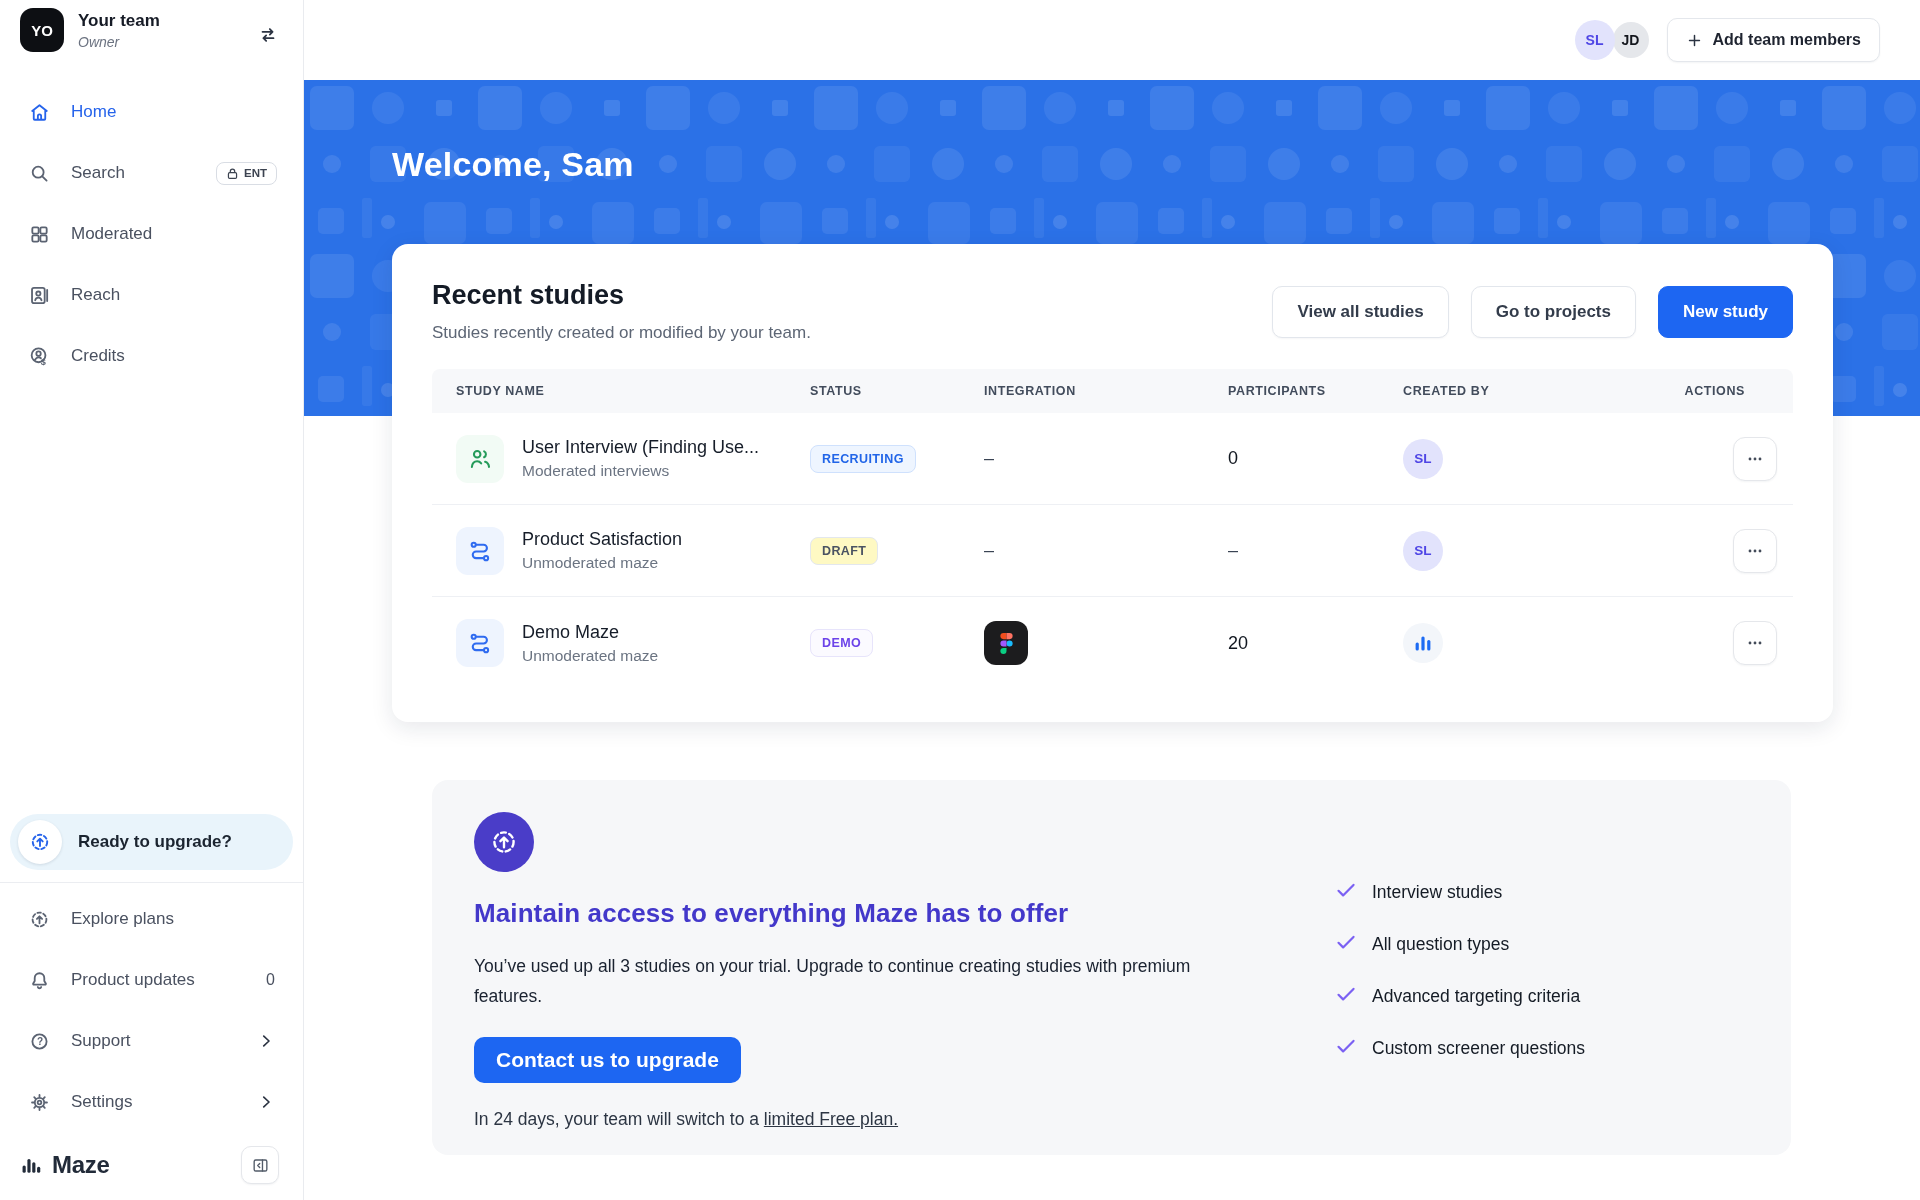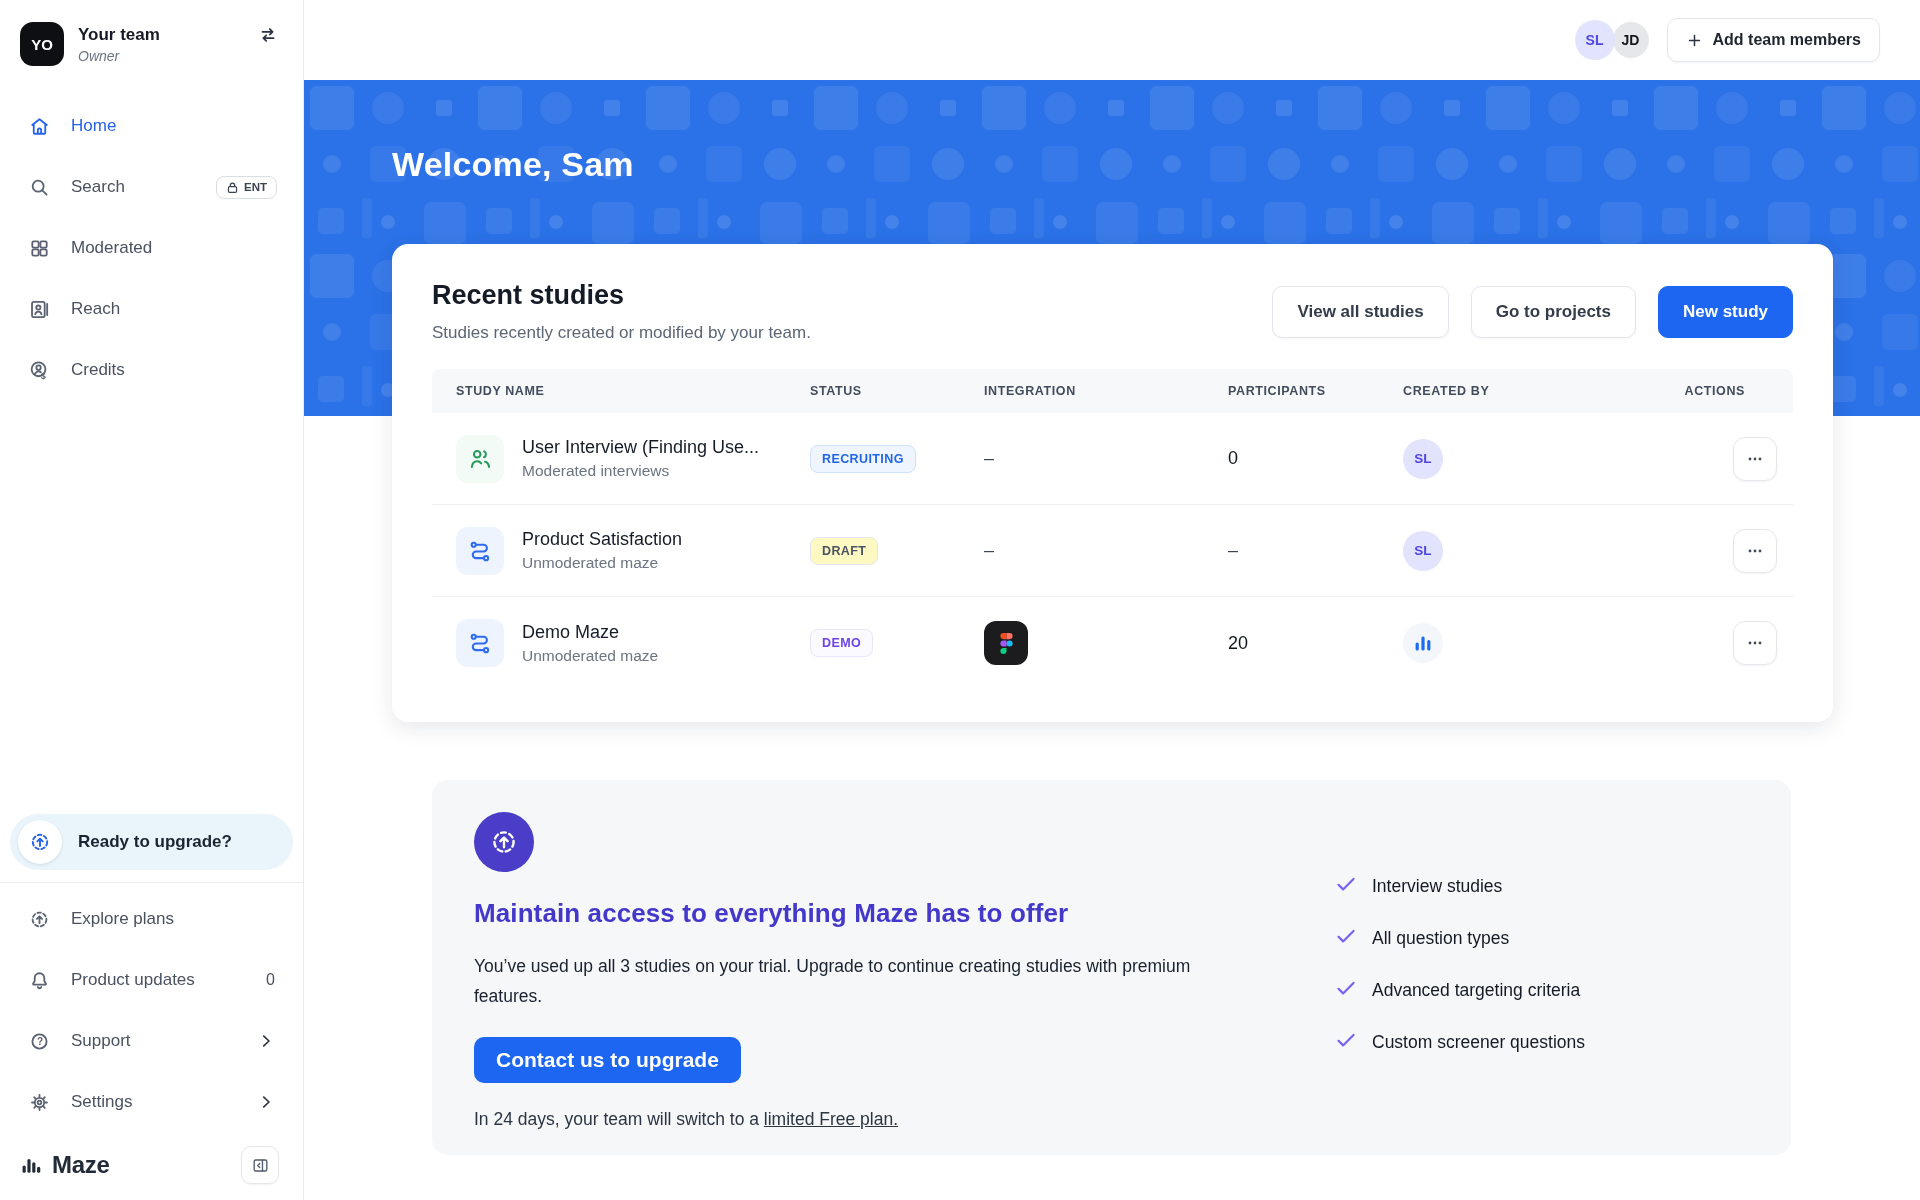--- a/index.html
+++ b/index.html
@@ -3,21 +3,21 @@
 <meta charset="utf-8">
 <style>
   * { margin:0; padding:0; box-sizing:border-box; }
   html,body { width:1920px; height:1200px; overflow:hidden; background:#fff;
     font-family:"Liberation Sans", sans-serif; color:#1a2230; }
   .page { position:relative; width:1920px; height:1200px; }
 
   
   .sidebar { position:absolute; left:0; top:0; bottom:0; width:304px; background:#fff;
     border-right:1px solid #e9ebef; z-index:30; }
-  .team-header { display:flex; align-items:center; gap:14px; padding:22px 22px 10px 20px; position:relative; }
+  .team-header { display:flex; align-items:center; gap:14px; padding:8px 22px 10px 20px; position:relative; }
   .team-avatar { width:44px; height:44px; border-radius:13px; background:#0d0f13; color:#fff;
     display:flex; align-items:center; justify-content:center; font-weight:bold; font-size:15px; flex:none; }
   .team-name { font-size:17px; font-weight:bold; color:#161b26; line-height:1.25; }
   .team-role { font-size:14px; color:#6b7280; margin-top:3px;font-style:italic; }
   .swap-btn { position:absolute; right:24px; top:24px; color:#2b3342; cursor:pointer; }
   .nav { margin-top:24px; display:flex; flex-direction:column; gap:9px; padding:0 10px; }
   .nav-item { display:flex; align-items:center; gap:20px; height:52px; padding:0 18px;
     border-radius:12px; color:#4a5160; font-size:17px; cursor:pointer; position:relative; }
   .nav-item .ic { color:#5b6372; }
   .nav-item.active { color:#2563eb; }
@@ -109,21 +109,21 @@
   .panel { position:absolute; left:128px; top:780px; width:1359px; height:375px; background:#f6f7f9;
     border-radius:16px; padding:32px 42px; }
   .panel-icon { width:60px; height:60px; border-radius:50%; background:#4a3dc8; color:#fff;
     display:flex; align-items:center; justify-content:center; }
   .panel-title { margin-top:26px; font-size:26px; font-weight:bold; color:#4338ca; letter-spacing:.1px; }
   .panel-body { margin-top:22px; font-size:17.5px; line-height:30px; color:#1a2230; max-width:760px; }
   .panel-cta { margin-top:26px; height:46px; padding:0 22px; background:#1d66f2; color:#fff; border:none;
     border-radius:10px; font-size:21px; font-weight:bold; font-family:inherit; cursor:pointer; display:inline-flex; align-items:center; }
   .panel-foot { margin-top:26px; font-size:17.5px; color:#2c3543; }
   .panel-foot a { color:#2c3543; text-decoration:underline; cursor:pointer; }
-  .features { position:absolute; left:902px; top:92px; display:flex; flex-direction:column; gap:23px; }
+  .features { position:absolute; left:902px; top:98px; display:flex; flex-direction:column; gap:23px; }
   .feature { display:flex; align-items:center; gap:14px; font-size:17.5px; color:#141b25; }
   .feature .ic { color:#7b61f3; flex:none; }
 
   .ic { display:block; }
 </style>
 </head>
 <body>
 
 <div class="page">
 

